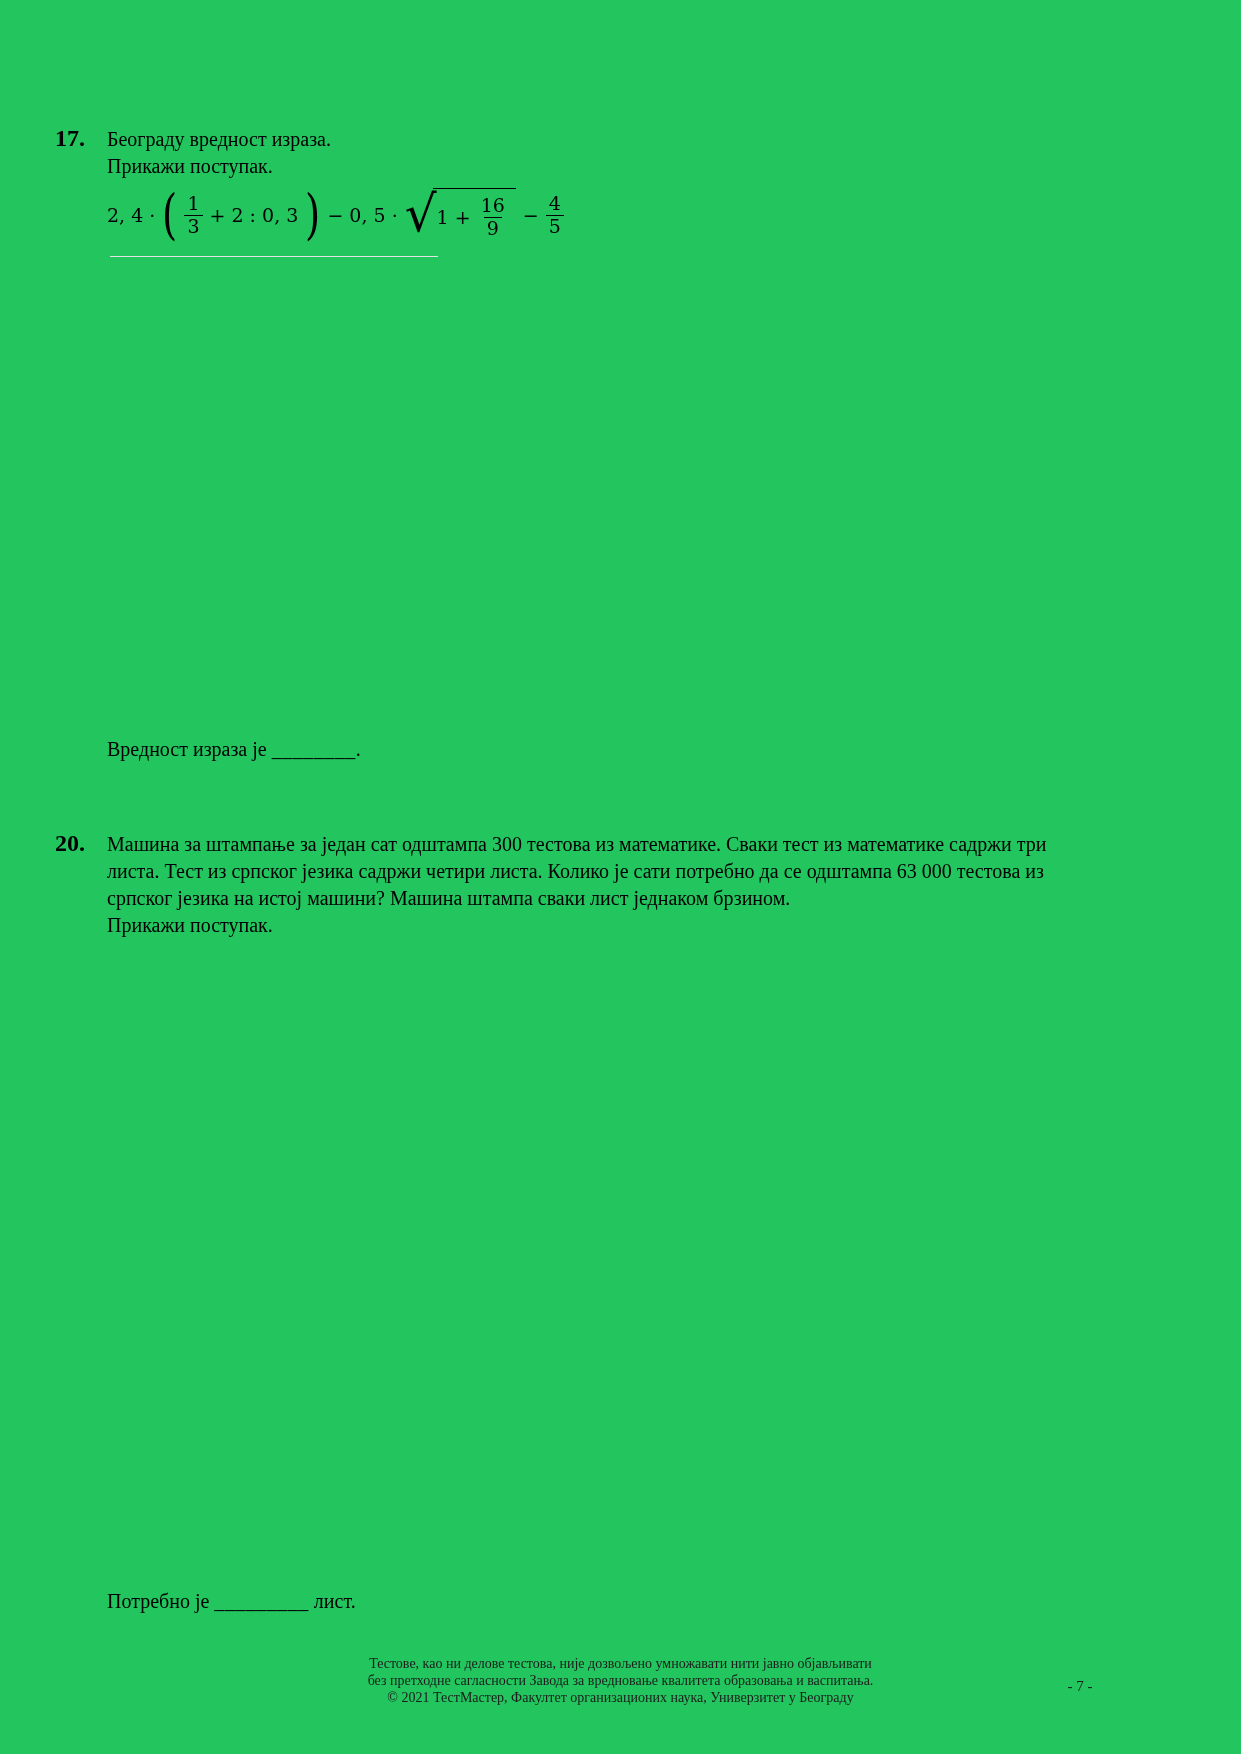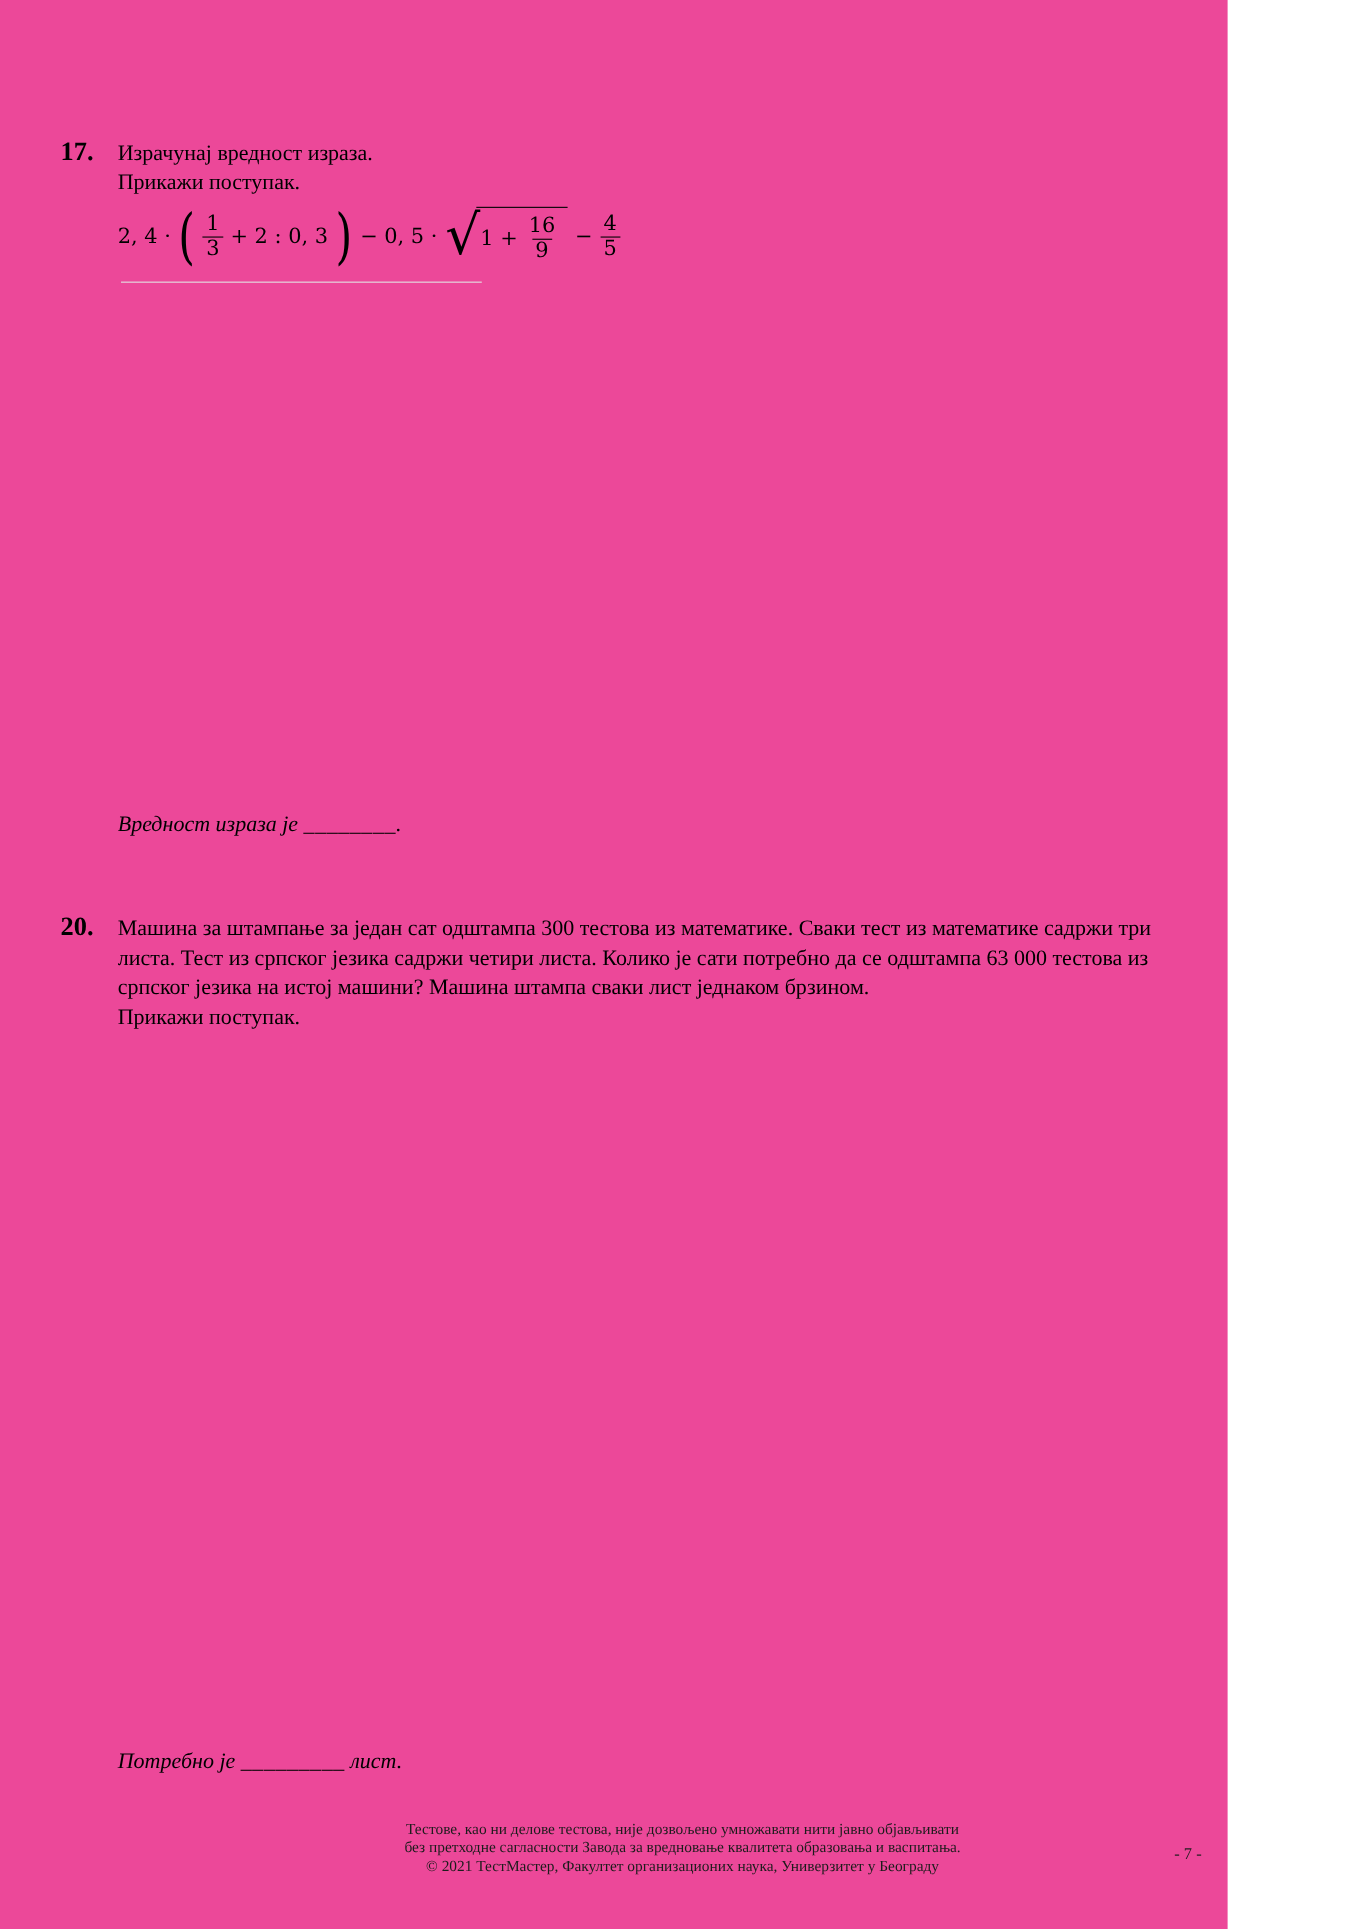--- a/index.html
+++ b/index.html
@@ -2,23 +2,23 @@
 <html><head>
 <meta charset="utf-8">
 <style>
   html, body {
     margin: 0;
     padding: 0;
     background: #ffffff;
   }
   .page {
     position: relative;
-    width: 1116px;
+    width: 1241px;
     height: 1754px;
-    background: #ec4899;
+    background: #22c55e;
     font-family: "Liberation Serif", serif;
     color: #000000;
     overflow: hidden;
   }
 
   
   .qnum {
     position: absolute;
     left: 55px;
     font-size: 24px;
@@ -88,21 +88,20 @@
     background: #e3e3e3;
   }
 
   
   .answer-line {
     position: absolute;
     left: 107px;
     font-size: 20px;
     line-height: 27px;
     white-space: nowrap;
-    font-style: italic;
   }
   .blank { letter-spacing: 0.5px; }
 
   
   .footer {
     position: absolute;
     left: 0;
     top: 1655px;
     width: 1241px;
     text-align: center;
@@ -120,21 +119,21 @@
     color: #1c1c1c;
   }
 </style>
 </head>
 <body>
 
 <div class="page">
 
   <div class="qnum" style="top:124px">17.</div>
   <div class="qbody" style="top:126px">
-    <div class="qline">Израчунај вредност израза.</div>
+    <div class="qline">Београду вредност израза.</div>
     <div class="qline">Прикажи поступак.</div>
 
     <div class="formula">
       <span>2, 4 ·</span>
       <span class="bigparen">(</span>
       <span class="frac">
           <span class="num">1</span>
           <span class="den">3</span>
         </span>
       <span>+ 2 : 0, 3</span>

